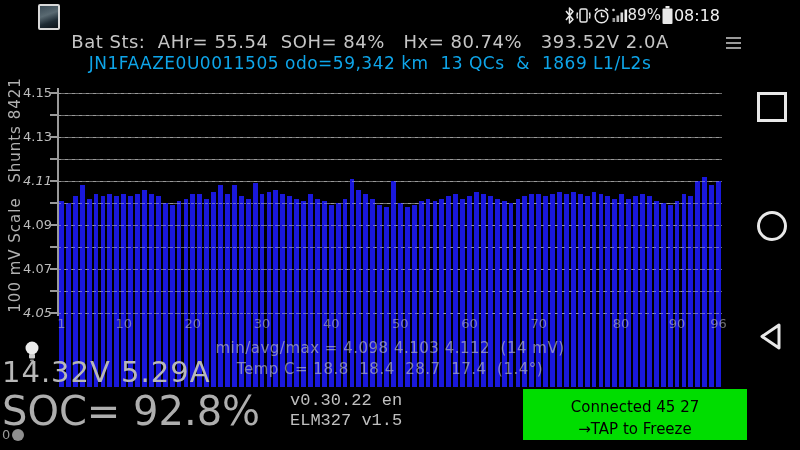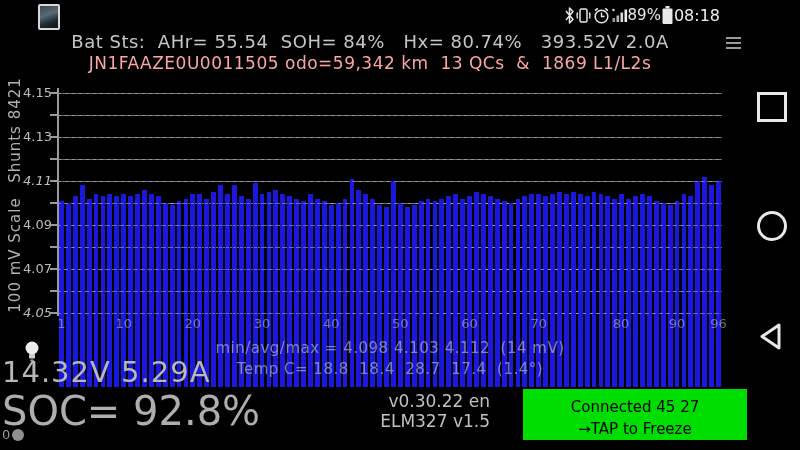--- a/index.html
+++ b/index.html
@@ -14,21 +14,21 @@
   .status-right{position:absolute;right:80px;top:0;height:30px;display:flex;
                 align-items:center;}
   .status-right svg{display:block;}
   .status-text{color:#e8e8e8;font-size:15px;}
   .status-time{color:#f0f0f0;font-size:16px;}
 
   
   .hdr-line1{position:absolute;left:0;top:31px;width:740px;text-align:center;
              font-size:18px;color:#c6c6c6;white-space:pre;letter-spacing:.5px;}
   .hdr-line2{position:absolute;left:0;top:53px;width:740px;text-align:center;
-             font-size:17px;color:#fca5a5;white-space:pre;letter-spacing:.5px;}
+             font-size:17px;color:#0ea5e9;white-space:pre;letter-spacing:.5px;}
   .menu-btn{position:absolute;left:726px;top:37px;width:15px;height:13px;cursor:pointer;}
   .menu-btn div{height:2px;background:#9a9a9a;margin-bottom:3px;}
 
   
   .rot-label{position:absolute;left:0;width:30px;display:flex;align-items:center;
              justify-content:center;}
   .rot-label span{transform:rotate(-90deg);white-space:nowrap;font-size:15px;
                   color:#b0b0b0;letter-spacing:1px;}
   #shunts-label{top:60px;height:140px;}
   #scale-label{top:185px;height:140px;}
@@ -55,22 +55,22 @@
   .bulb{position:absolute;left:24px;top:340px;z-index:6;}
   .aux-line{position:absolute;left:2px;top:355px;font-size:29px;color:#b8b8b8;
             z-index:6;white-space:pre;letter-spacing:1px;}
   .soc-line{position:absolute;left:2px;top:388px;font-size:40px;color:#aeaeae;
             z-index:6;white-space:pre;}
   .page-ind{position:absolute;left:2px;top:427px;z-index:6;font-size:13px;color:#9a9a9a;
             display:flex;align-items:center;gap:2px;}
   .page-dot{width:12px;height:12px;border-radius:50%;background:#8f8f8f;display:inline-block;}
 
   
-  .version-block{position:absolute;left:290px;top:391px;width:200px;text-align:right;
-                 font-size:17px;color:#c0c0c0;line-height:20px;}
+  .version-block{position:absolute;left:290px;top:391px;width:200px;text-align:left;
+                 font-size:17px;color:#c0c0c0;line-height:20px;font-family:Liberation Mono, monospace;}
   .freeze-btn{position:absolute;left:523px;top:389px;width:224px;height:51px;
               background:#00dd00;color:#000;text-align:center;font-size:15px;
               line-height:22px;padding-top:7px;box-sizing:border-box;cursor:pointer;}
 
   
   .nav-btn{position:absolute;left:757px;cursor:pointer;}
   .nav-square{top:92px;width:24px;height:24px;border:3px solid #e8e8e8;}
   .nav-circle{top:211px;width:24px;height:24px;border:3px solid #e8e8e8;border-radius:50%;}
   .nav-back{top:322px;}
 </style>

